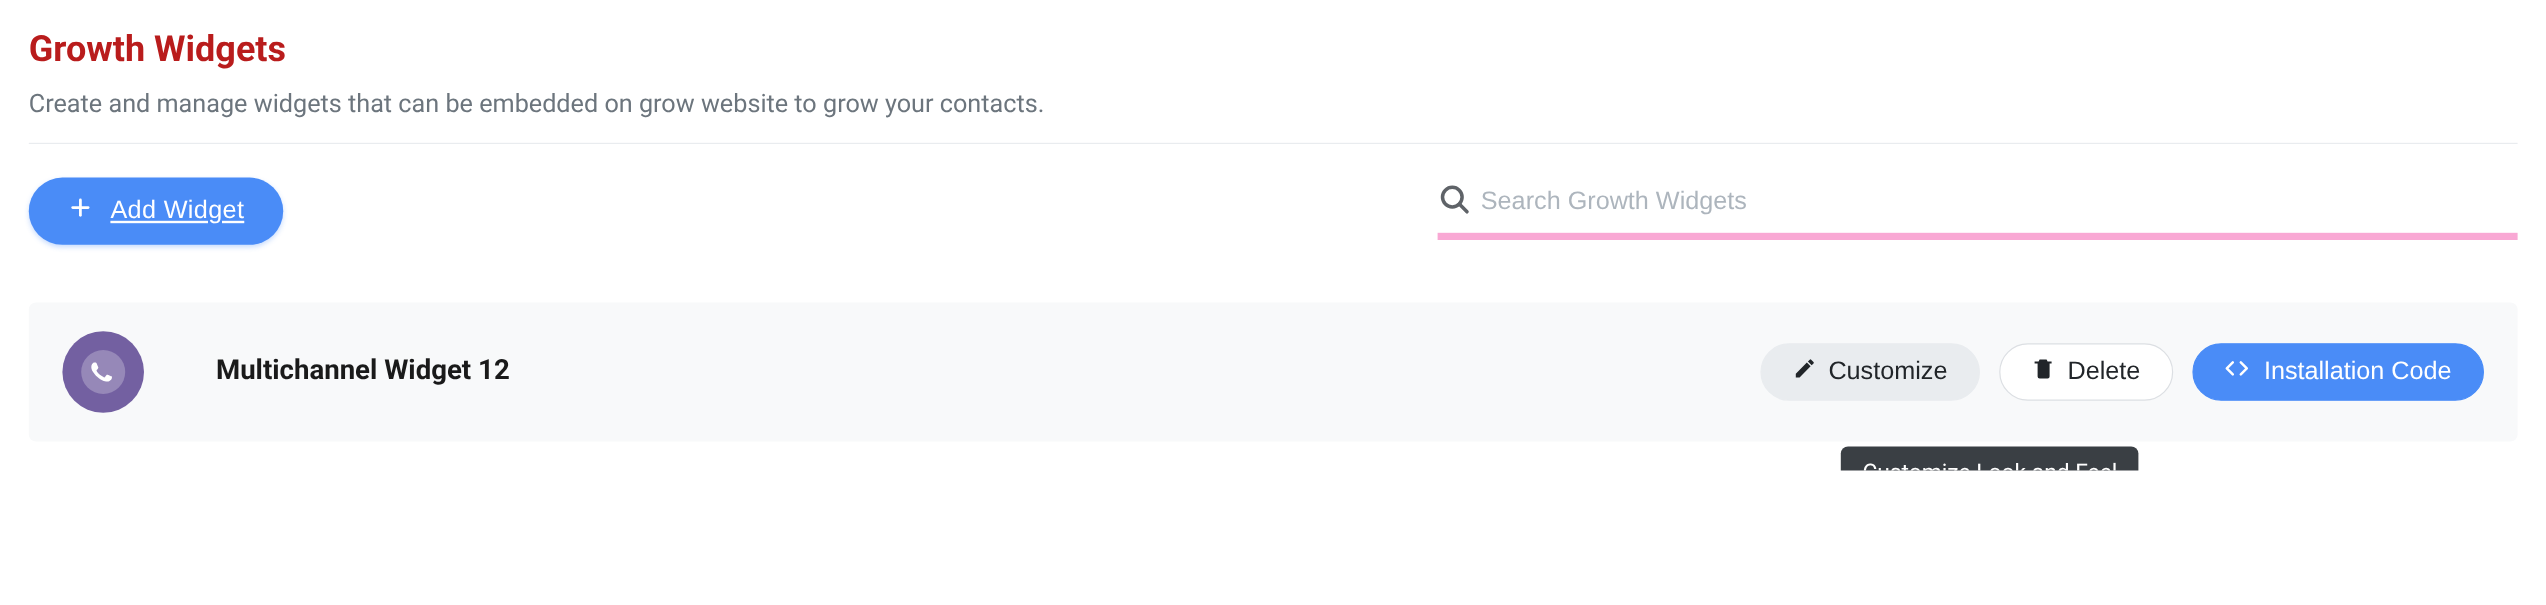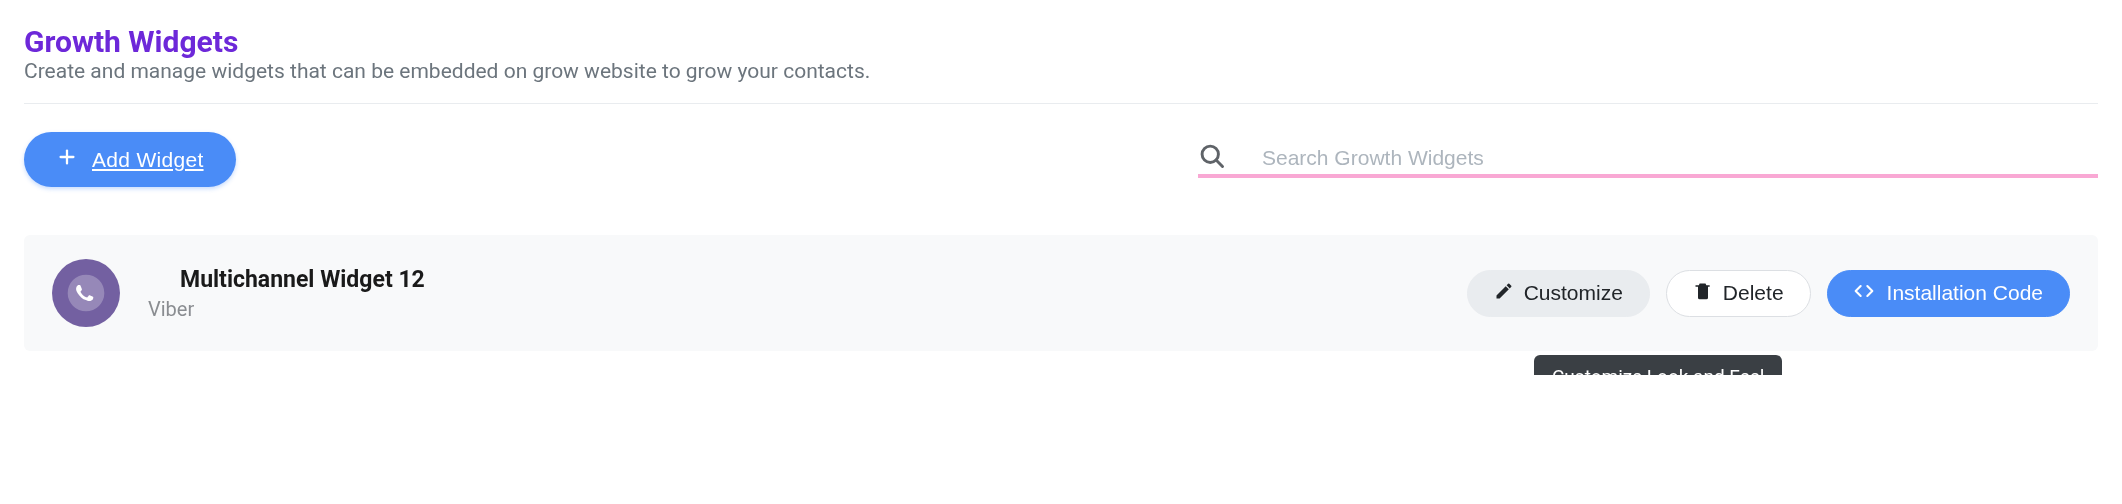--- a/index.html
+++ b/index.html
@@ -10,21 +10,22 @@
     body {
       font-family: -apple-system, BlinkMacSystemFont, 'Segoe UI', Roboto, Helvetica, Arial, sans-serif;
       background: #ffffff;
       padding: 24px;
       width: 2122px;
       color: #212529;
     }
     .page-title {
       font-size: 30px;
       font-weight: 700;
-      color: #6d28d9;
+      color: #b91c1c;
+      margin-bottom: 16px;
     }
     .page-description {
       font-size: 21px;
       color: #6c757d;
       margin-bottom: 20px;
     }
     .divider {
       border: none;
       border-top: 1px solid #e9ecef;
       margin-bottom: 28px;
@@ -51,25 +52,26 @@
       letter-spacing: 0.3px;
       text-decoration: underline;
     }
     .add-button svg {
       width: 22px;
       height: 22px;
     }
     .search-wrap {
       display: flex;
       align-items: center;
-      gap: 36px;
+      gap: 8px;
       flex: 1;
       max-width: 900px;
       margin-left: auto;
-      border-bottom: 4px solid #f9a8d4;
+      border-bottom: 6px solid #f9a8d4;
+      padding-bottom: 10px;
     }
     .search-icon {
       color: #5f6368;
       flex-shrink: 0;
     }
     .search-icon svg {
       width: 28px;
       height: 28px;
     }
     .search-input {
@@ -198,21 +200,20 @@
 <div class="widget-list">
   <div class="widget-row">
     <div class="widget-icon">
       <svg viewBox="0 0 48 48" fill="none">
         <circle cx="24" cy="24" r="22" fill="#ffffff" fill-opacity="0.25"></circle>
         <path d="M32 28.5c-0.5-0.3-3-1.5-3.5-1.7-0.5-0.2-0.8-0.3-1.2 0.3-0.3 0.5-1.3 1.7-1.6 2-0.3 0.3-0.6 0.4-1.1 0.1-0.5-0.3-2.2-0.8-4.2-2.6-1.6-1.4-2.6-3.1-2.9-3.7-0.3-0.5 0-0.8 0.2-1.1 0.2-0.2 0.5-0.6 0.8-0.9 0.3-0.3 0.3-0.5 0.5-0.9 0.2-0.3 0.1-0.7 0-0.9-0.1-0.3-1.2-2.8-1.6-3.8-0.4-1-0.8-0.9-1.2-0.9-0.3 0-0.6 0-1 0-0.3 0-0.9 0.1-1.3 0.7-0.5 0.5-1.8 1.7-1.8 4.2 0 2.5 1.8 4.9 2.1 5.2 0.3 0.3 3.6 5.5 8.7 7.7 1.2 0.5 2.2 0.8 2.9 1.1 1.2 0.4 2.3 0.3 3.2 0.2 1-0.1 3-1.2 3.4-2.4 0.4-1.2 0.4-2.2 0.3-2.4-0.1-0.2-0.4-0.3-0.9-0.6z" fill="#ffffff"></path>
       </svg>
     </div>
     <div class="widget-info">
       <div class="widget-name">Multichannel Widget 12</div>
-      <div class="widget-channel">Viber</div>
     </div>
     <div class="widget-actions">
       <button class="pill-btn secondary">
         <span>
           <svg viewBox="0 0 24 24" fill="currentColor">
             <path d="M3 17.25V21h3.75L17.81 9.94l-3.75-3.75L3 17.25zM20.71 7.04a1 1 0 0 0 0-1.41l-2.34-2.34a1 1 0 0 0-1.41 0l-1.83 1.83 3.75 3.75 1.83-1.83z"></path>
           </svg>
         </span>
         <span>Customize</span>
       </button>

